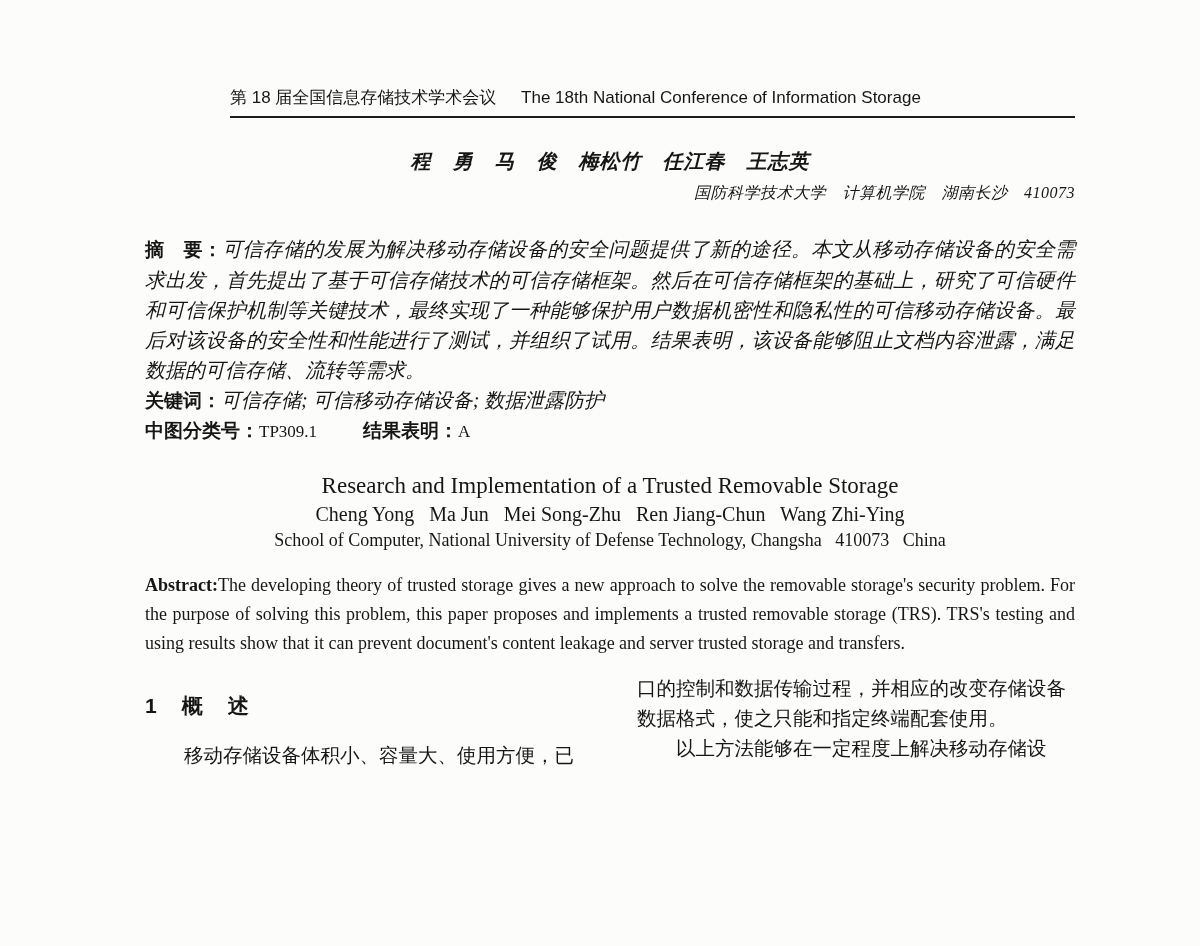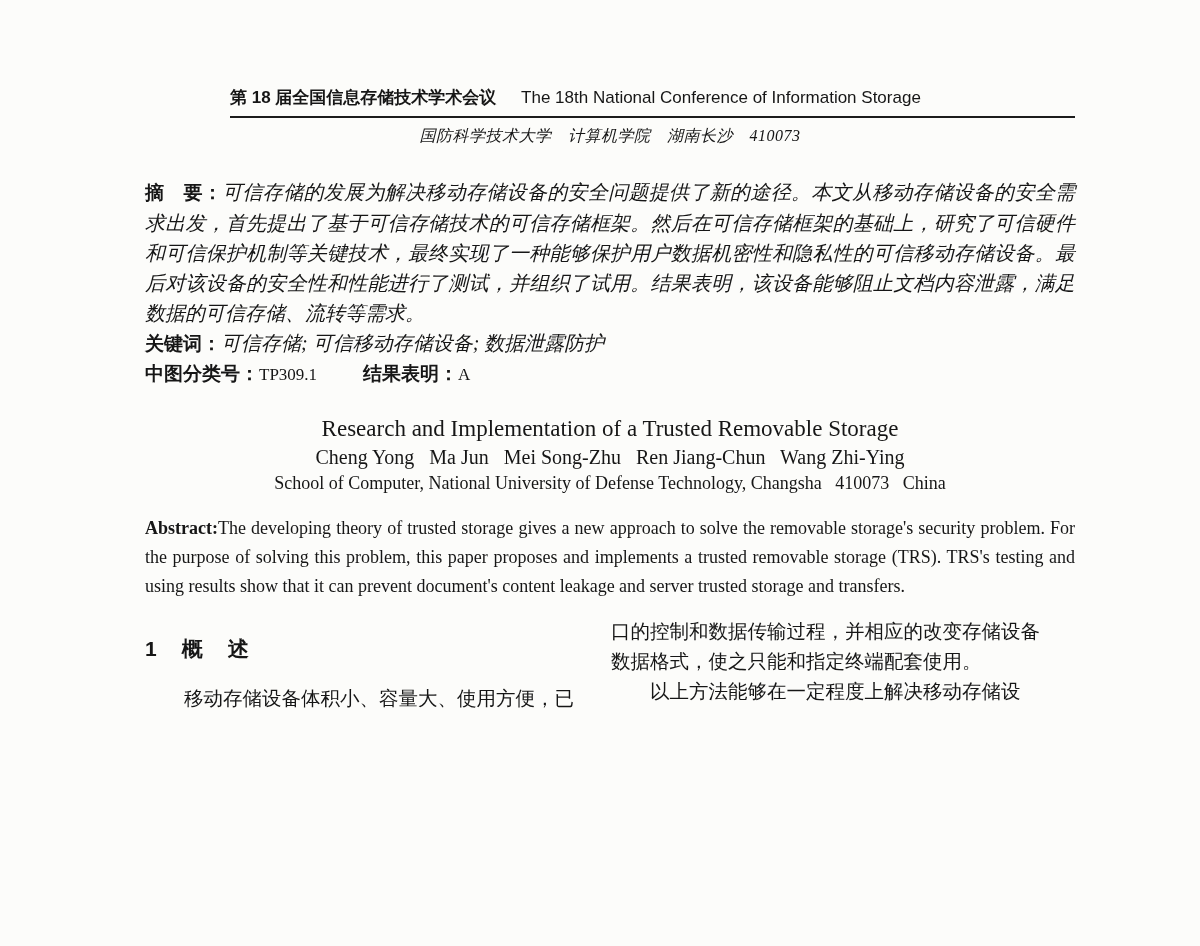--- a/index.html
+++ b/index.html
@@ -20,21 +20,21 @@
 
   
   .conf-header {
     margin-left: 85px;
     border-bottom: 2px solid #1c1c1c;
     padding-bottom: 7px;
     font-family: "Liberation Sans", "DejaVu Sans", sans-serif;
     font-size: 17px;
     white-space: nowrap;
   }
-  .conf-zh { font-weight: bold; }
+  .conf-zh { font-weight: normal; }
   .conf-en { margin-left: 20px; }
 
   
   .title-zh {
     margin: 70px 0 0 0;
     text-align: center;
     font-family: "Liberation Sans", "DejaVu Sans", sans-serif;
     font-weight: bold;
     font-size: 35px;
     letter-spacing: 3px;
@@ -43,21 +43,21 @@
   .authors-zh {
     margin-top: 30px;
     text-align: center;
     font-size: 20px;
     font-weight: bold;
     font-style: italic;
     letter-spacing: 1px;
   }
   .affiliation-zh {
     margin-top: 8px;
-    text-align: center;
+    text-align: right;
     font-size: 16px;
     font-style: italic;
     letter-spacing: 0.5px;
   }
 
   
   .abstract-zh {
     margin: 30px 0 0 0;
     font-size: 20px;
     line-height: 30px;
@@ -113,20 +113,21 @@
   .label-bold-en { font-weight: bold; }
   .keywords-en {
     margin: 0;
     font-size: 18px;
     line-height: 29px;
   }
 
   
   .columns {
     display: flex;
+    gap: 26px;
     margin-top: 16px;
   }
   .col-left { width: 442px; }
   .col-right { flex: 1; }
   .section-heading {
     margin-top: 18px;
     font-family: "Liberation Sans", "DejaVu Sans", sans-serif;
     font-weight: bold;
     font-size: 21px;
     letter-spacing: 2px;
@@ -152,20 +153,21 @@
 <body>
 
 <div class="page">
 
   <div class="conf-header">
     <span class="conf-zh">第 18 届全国信息存储技术学术会议</span>
     <span class="conf-en">The 18th National Conference of Information Storage</span>
   </div>
 
 
+  <div class="authors-zh">程　勇　马　俊　梅松竹　任江春　王志英</div>
 
   <div class="affiliation-zh">国防科学技术大学　计算机学院　湖南长沙　410073</div>
 
   <p class="abstract-zh">
     <span class="label-bold">摘　要：</span><span>可信存储的发展为解决移动存储设备的安全问题提供了新的途径。本文从移动存储设备的安全需求出发，首先提出了基于可信存储技术的可信存储框架。然后在可信存储框架的基础上，研究了可信硬件和可信保护机制等关键技术，最终实现了一种能够保护用户数据机密性和隐私性的可信移动存储设备。最后对该设备的安全性和性能进行了测试，并组织了试用。结果表明，该设备能够阻止文档内容泄露，满足数据的可信存储、流转等需求。</span>
   </p>
 
   <p class="keywords-zh">
     <span class="label-bold">关键词：</span><span>可信存储; 可信移动存储设备; 数据泄露防护</span>
   </p>

